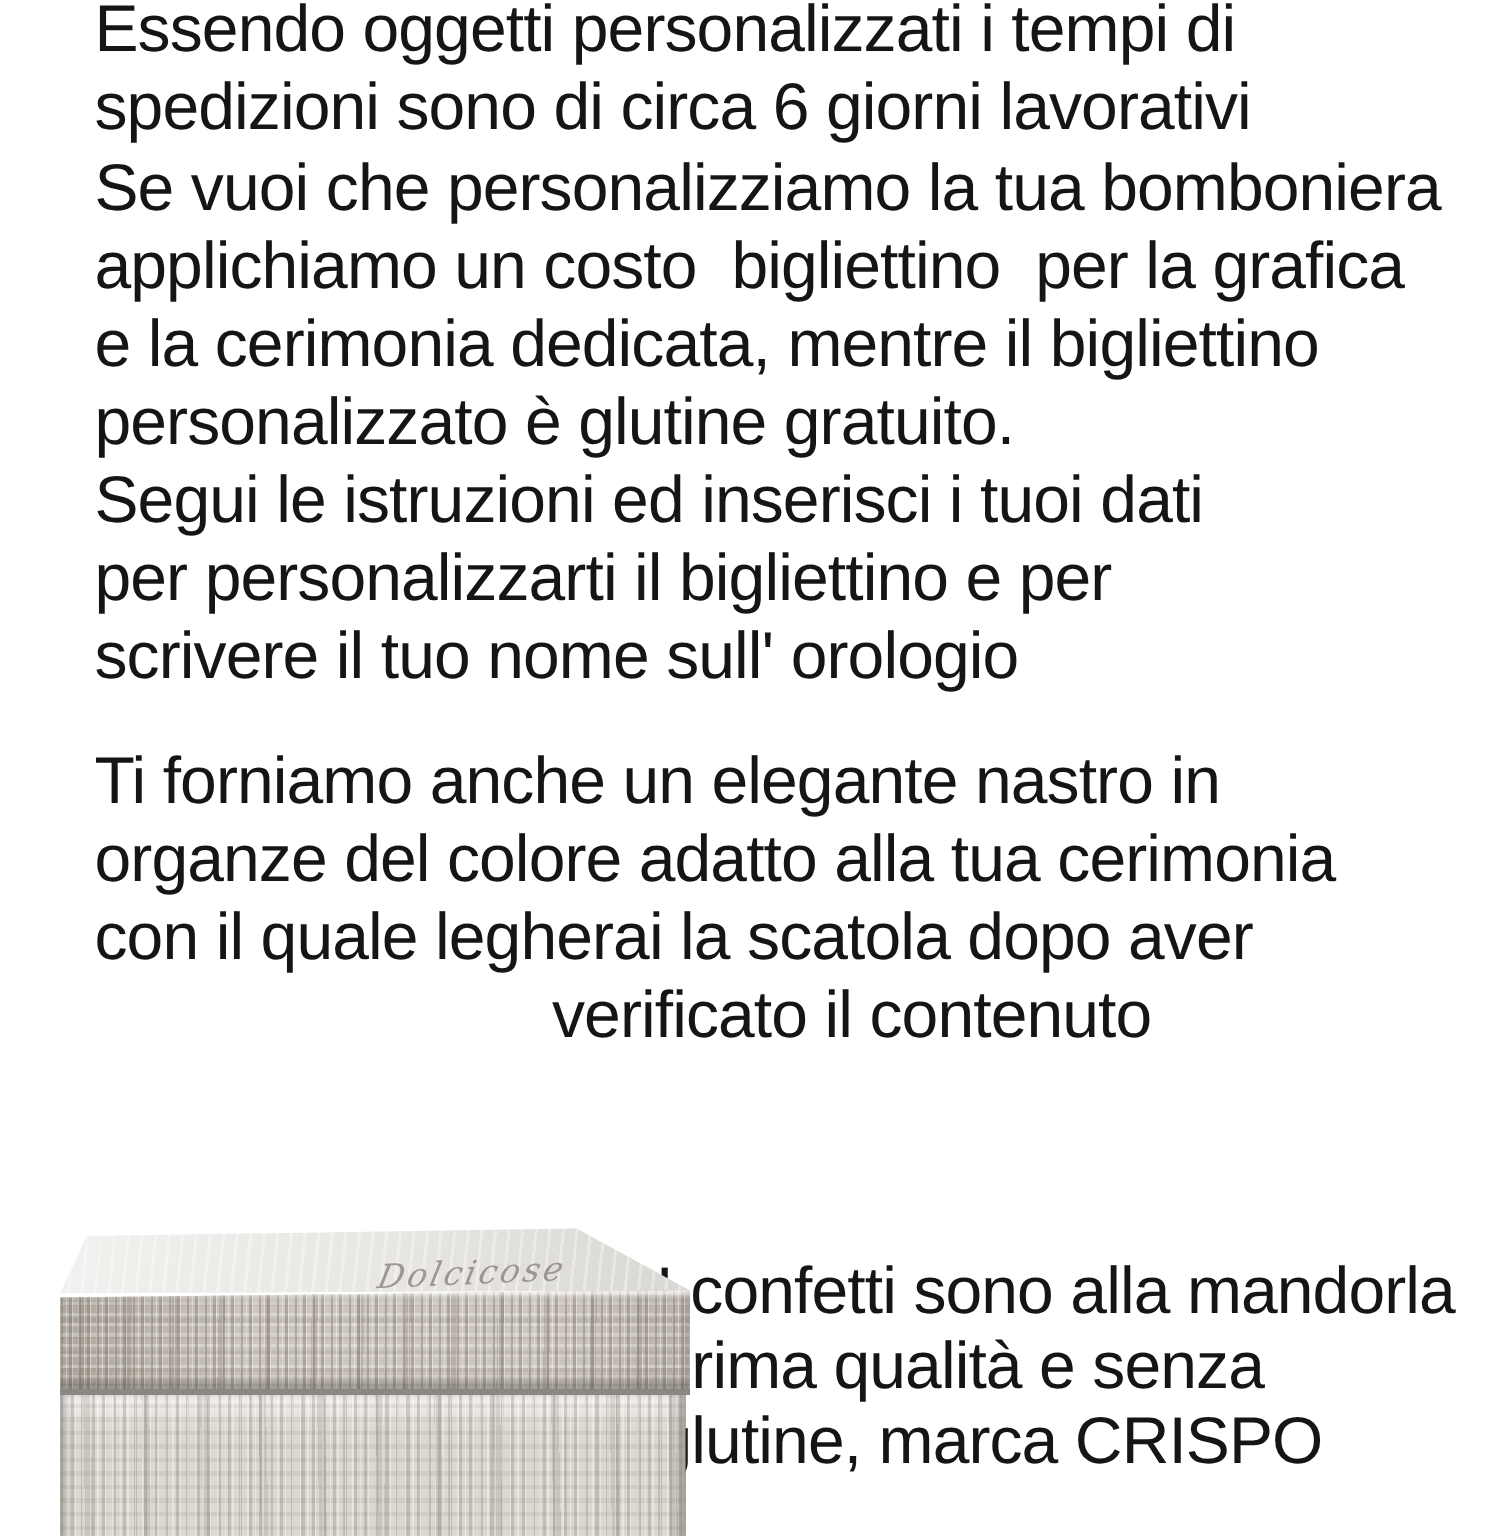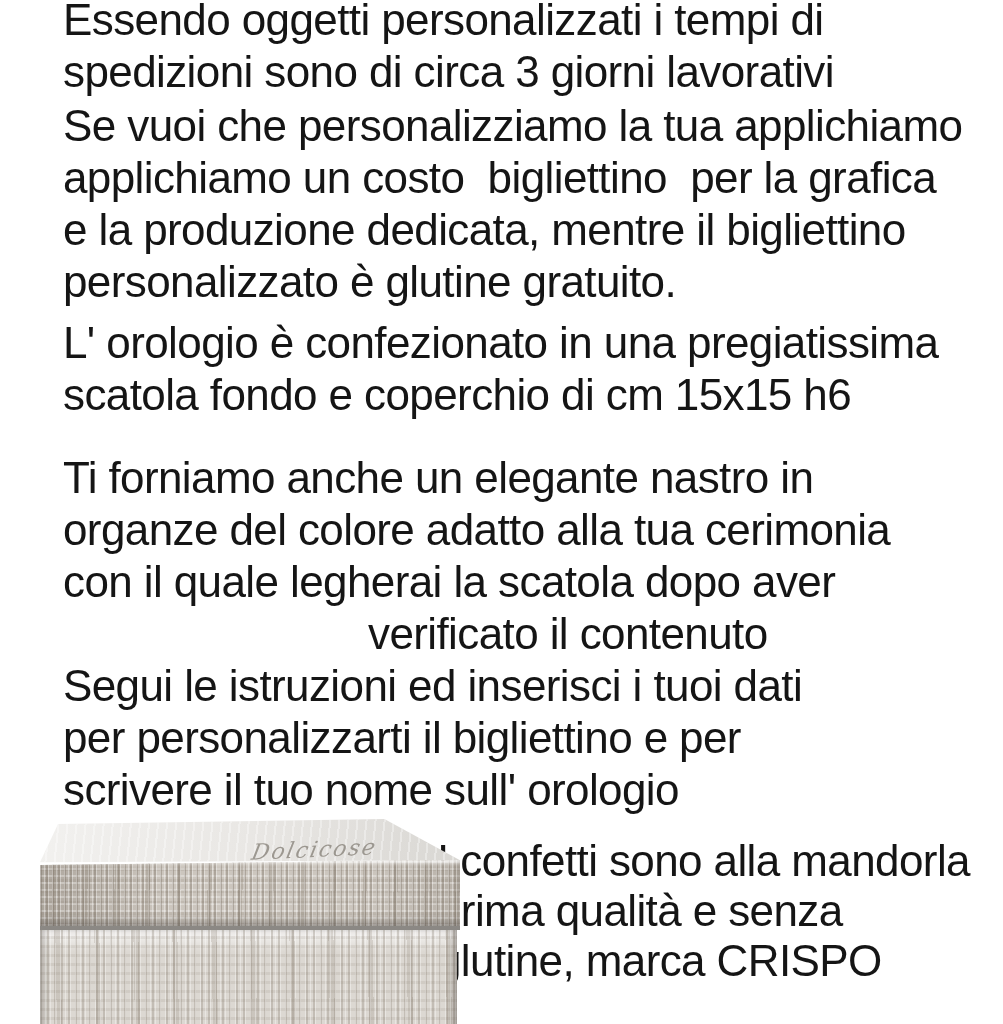--- a/index.html
+++ b/index.html
@@ -123,46 +123,42 @@
 </style>
 </head>
 <body>
 
 <div class="page">
 
   <main class="main-text">
 
     <div class="paragraph p-shipping">
       <div class="line">Essendo oggetti personalizzati i tempi di</div>
-      <div class="line">spedizioni sono di circa 3 giorni lavorativi</div>
+      <div class="line">spedizioni sono di circa 6 giorni lavorativi</div>
     </div>
 
     <div class="paragraph p-personalization">
-      <div class="line">Se vuoi che personalizziamo la tua applichiamo</div>
+      <div class="line">Se vuoi che personalizziamo la tua bomboniera</div>
       <div class="line">applichiamo un costo  bigliettino  per la grafica</div>
-      <div class="line">e la produzione dedicata, mentre il bigliettino</div>
+      <div class="line">e la cerimonia dedicata, mentre il bigliettino</div>
       <div class="line">personalizzato è glutine gratuito.</div>
     </div>
 
-    <div class="paragraph p-packaging">
-      <div class="line">L' orologio è confezionato in una pregiatissima</div>
-      <div class="line">scatola fondo e coperchio di cm 15x15 h6</div>
+
+    <div class="paragraph p-instructions">
+      <div class="line">Segui le istruzioni ed inserisci i tuoi dati</div>
+      <div class="line">per personalizzarti il bigliettino e per</div>
+      <div class="line">scrivere il tuo nome sull' orologio</div>
     </div>
 
     <div class="paragraph p-ribbon">
       <div class="line">Ti forniamo anche un elegante nastro in</div>
       <div class="line">organze del colore adatto alla tua cerimonia</div>
       <div class="line">con il quale legherai la scatola dopo aver</div>
       <div class="line indent">verificato il contenuto</div>
-    </div>
-
-    <div class="paragraph p-instructions">
-      <div class="line">Segui le istruzioni ed inserisci i tuoi dati</div>
-      <div class="line">per personalizzarti il bigliettino e per</div>
-      <div class="line">scrivere il tuo nome sull' orologio</div>
     </div>
 
   </main>
 
   <aside class="side-note">
     <div class="line">I confetti sono alla mandorla</div>
     <div class="line">prima qualità e senza</div>
     <div class="line">glutine, marca CRISPO</div>
   </aside>
 

